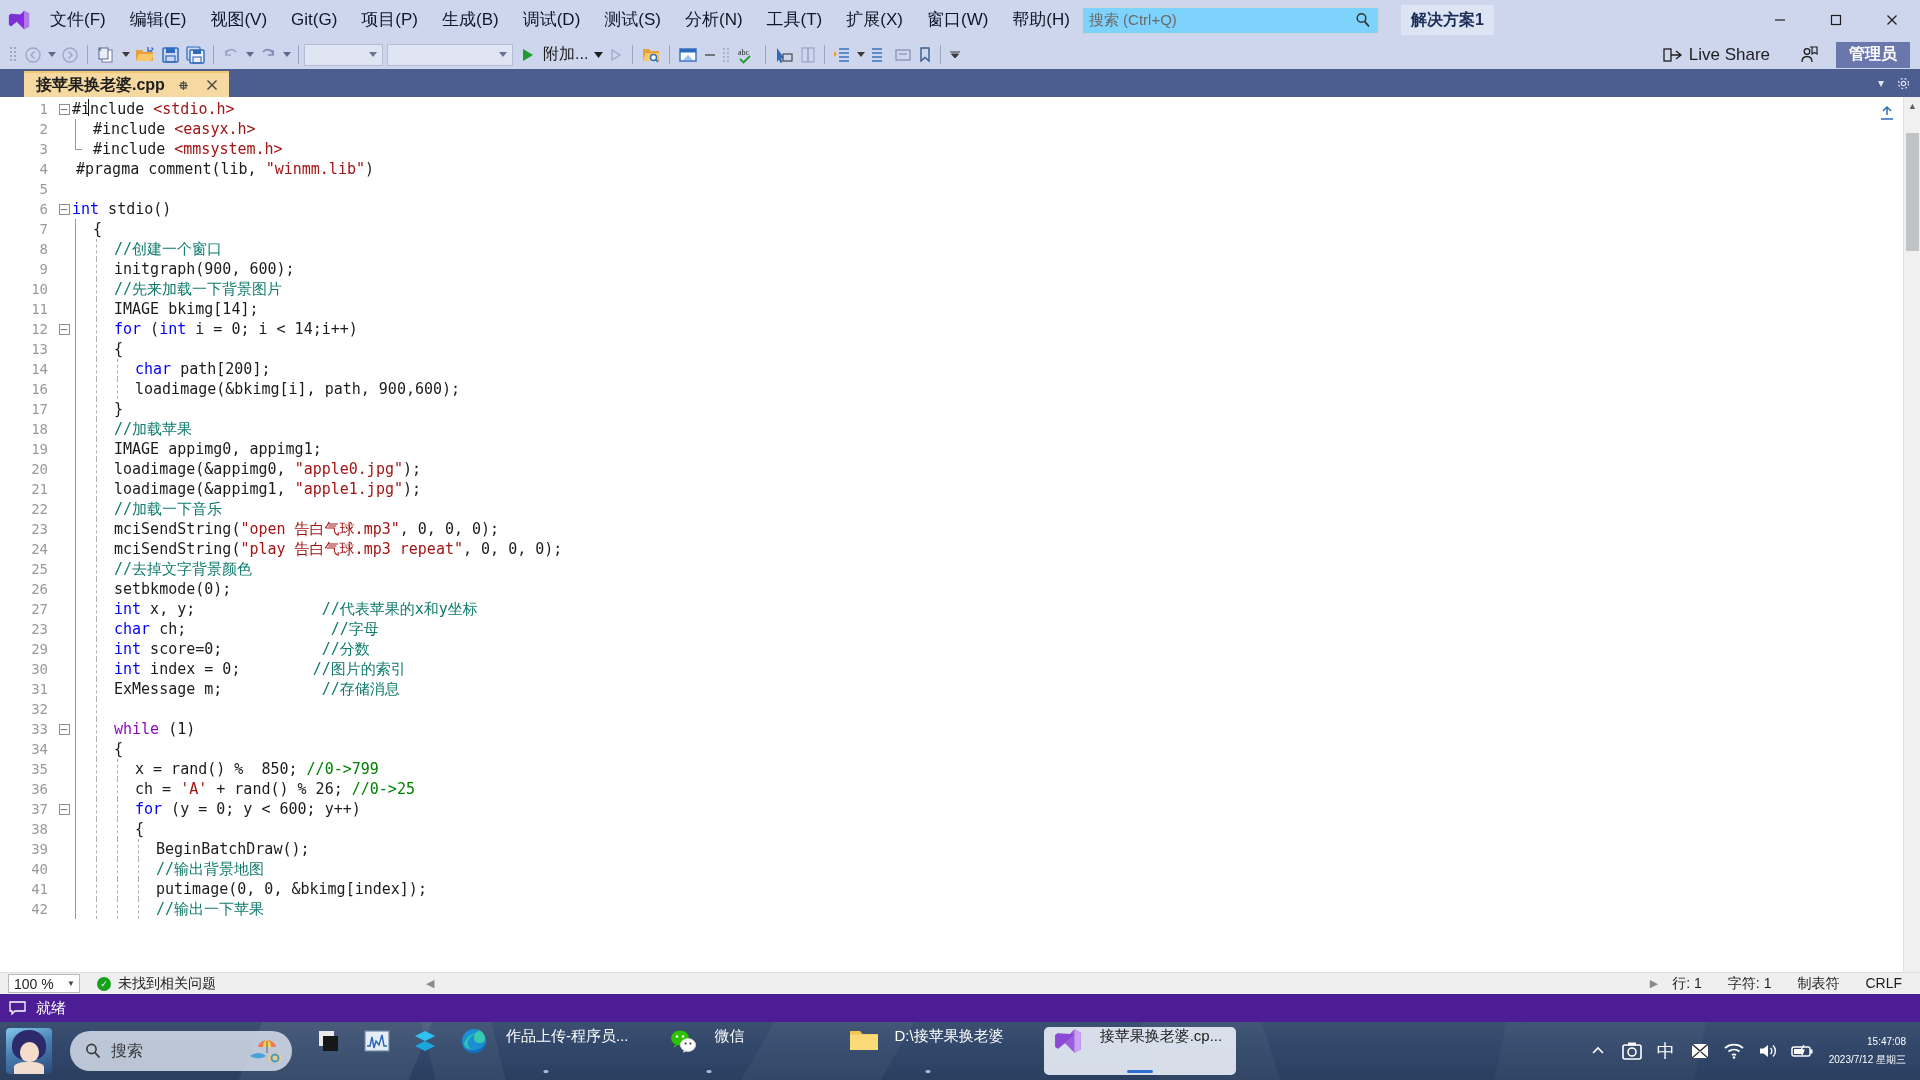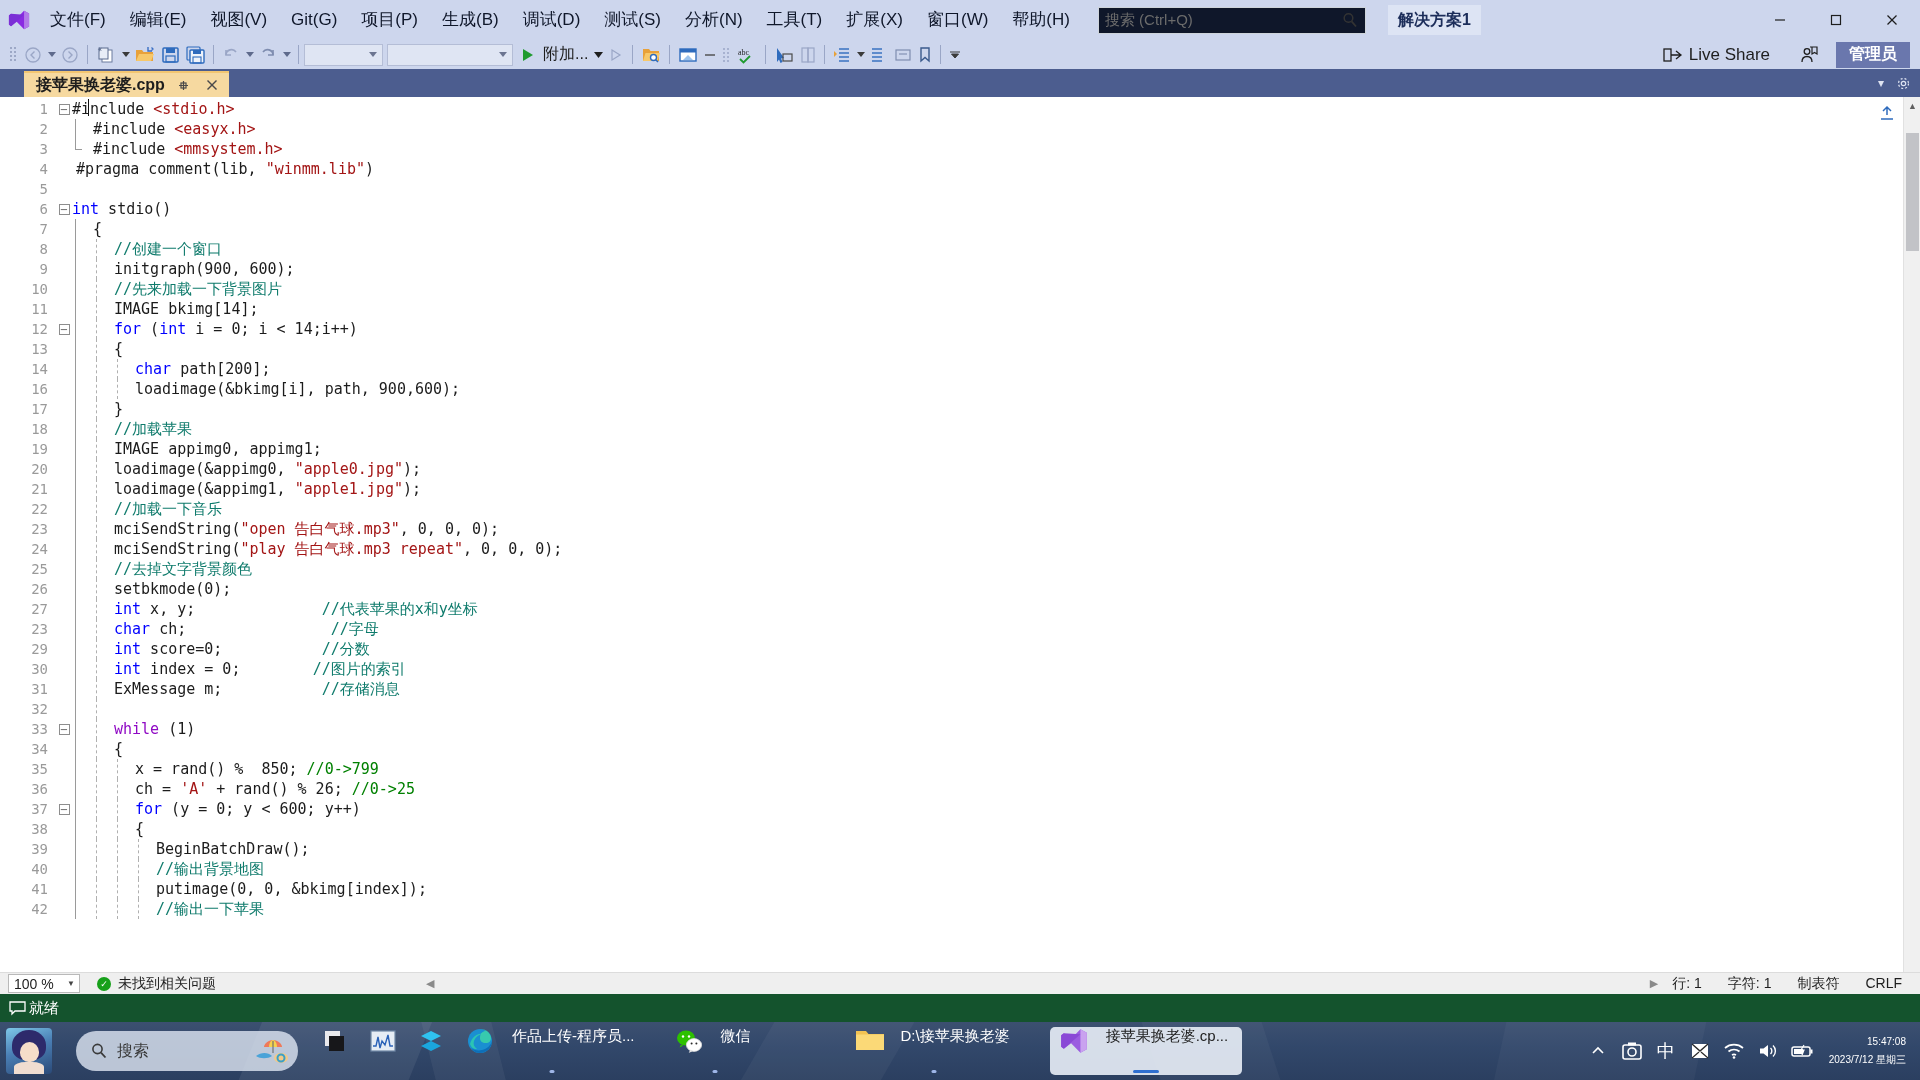--- a/index.html
+++ b/index.html
@@ -28,22 +28,22 @@
     width: 38px; height: 40px; display: flex;
     align-items: center; justify-content: center;
   }
   .menu-items { display: flex; align-items: center; height: 40px; }
   .menu-item {
     font-size: 17px; color: #0f172a; padding: 4px 12px;
     line-height: 22px; cursor: default; white-space: nowrap;
   }
 
   .search-box {
-    margin-left: 16px; width: 268px; height: 27px;
-    background: #0f172a; border: 1px solid #ced4da;
+    margin-left: 0; width: 297px; height: 27px;
+    background: #7dd3fc; border: 1px solid #ced4da;
     display: flex; align-items: center; padding: 0 6px;
   }
   .search-box .ph { font-size: 15px; color: #6b6b6b; flex: 1; }
   .search-box .mag { width: 18px; height: 18px; }
 
   .solution-chip {
     margin-left: 22px; height: 30px; display: flex; align-items: center;
     padding: 0 10px; background: #dde4f4;
     font-size: 16px; font-weight: bold; color: #1c2d5a;
   }
@@ -201,36 +201,36 @@
   }
   .issue-text { font-size: 14px; color: #1e1e1e; }
   .hscroll-left { margin-left: 210px; color: #8a8a8a; font-size: 11px; }
   .ed-bottom-spacer { flex: 1; }
   .hscroll-right { color: #8a8a8a; font-size: 11px; margin-right: 14px; }
   .ed-meta { display: flex; gap: 26px; margin-right: 18px; }
   .ed-meta span { font-size: 14px; color: #1e1e1e; }
 
   
   .vs-status {
-    height: 28px; flex: 0 0 28px; background: #14532d;
-    display: flex; align-items: center; padding-left: 9px; gap: 3px;
+    height: 28px; flex: 0 0 28px; background: #4c1d95;
+    display: flex; align-items: center; padding-left: 9px; gap: 10px;
   }
   .vs-status .st-text { font-size: 15px; color: #ffffff; }
 
   
   .taskbar {
     position: absolute; left: 0; top: 1022px; width: 1920px; height: 58px;
     background: linear-gradient(180deg, #3c5070 0%, #32486b 40%, #2b3f60 100%);
     display: flex; align-items: center;
   }
   .tb-bgshape { position: absolute; inset: 0; overflow: hidden; }
   .tb-bgshape i {
     position: absolute; display: block; background: rgba(255,255,255,0.07);
   }
-  .tb-left { display: flex; align-items: center; gap: 8px; padding-left: 4px; position: relative; z-index: 2;}
+  .tb-left { display: flex; align-items: center; gap: 2px; padding-left: 4px; position: relative; z-index: 2;}
   .avatar {
     width: 46px; height: 46px; margin-left: 2px; border-radius: 4px;
     background: linear-gradient(160deg,#7ec8e8 0%,#4a7fb5 45%,#2b4a78 100%);
     position: relative; overflow: hidden;
   }
   .avatar .hair {
     position: absolute; left: 6px; top: 2px; width: 34px; height: 30px;
     background: #2d2a6b; border-radius: 50% 50% 40% 40%;
   }
   .avatar .face {

